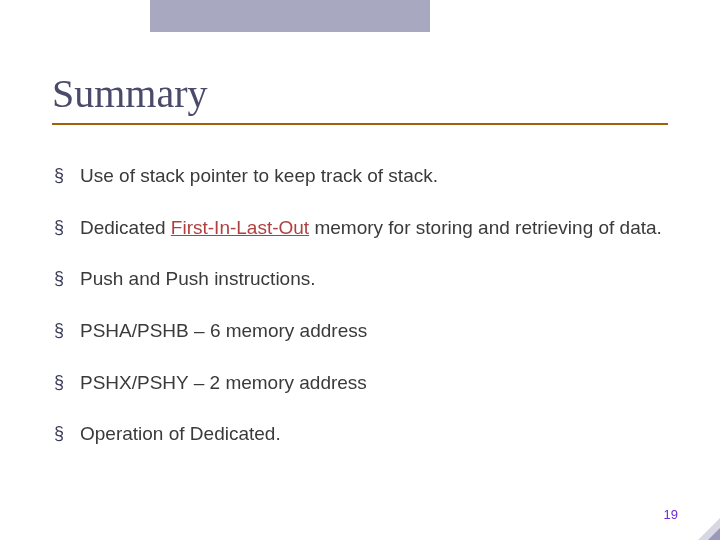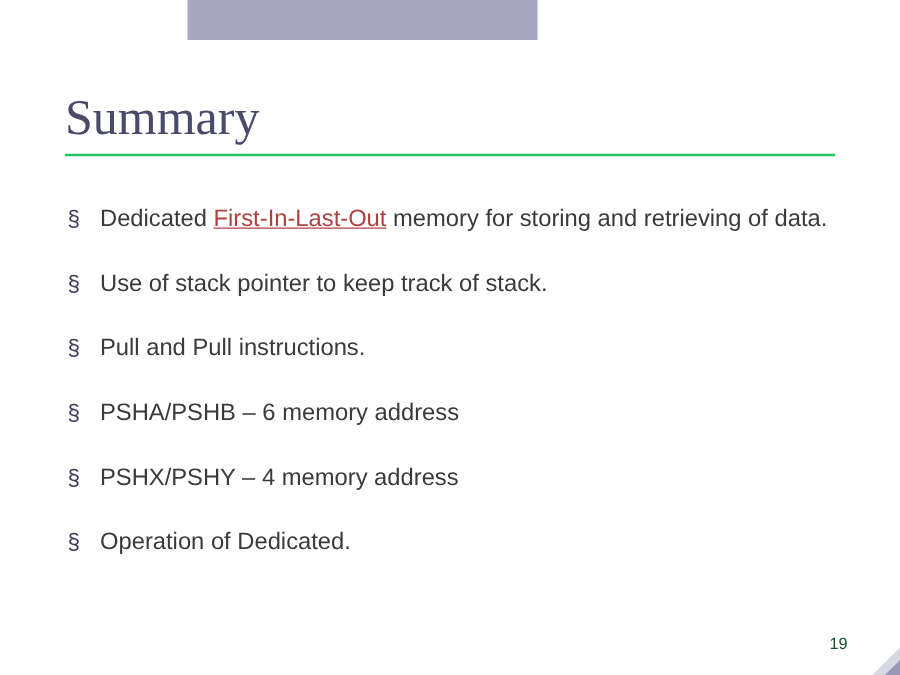--- a/index.html
+++ b/index.html
@@ -23,21 +23,21 @@
     top: 70px;
     left: 52px;
     right: 52px;
   }
   .title {
     font-family: Georgia, 'Times New Roman', serif;
     font-size: 40px;
     font-weight: normal;
     color: #4a4a6a;
     padding-bottom: 6px;
-    border-bottom: 2px solid #22c55e;
+    border-bottom: 2px solid #a16207;
     margin-bottom: 38px;
     letter-spacing: 0px;
   }
   .bullets {
     list-style: none;
     padding-left: 28px;
   }
   .bullets li {
     position: relative;
     font-size: 19px;
@@ -56,21 +56,21 @@
   .red-underline {
     color: #b04040;
     text-decoration: underline;
     text-decoration-color: #b04040;
   }
   .page-number {
     position: absolute;
     bottom: 18px;
     right: 42px;
     font-size: 13px;
-    color: #14532d;
+    color: #6d28d9;
   }
   .corner-accent {
     position: absolute;
     bottom: 0;
     right: 0;
     width: 0;
     height: 0;
     border-left: 22px solid transparent;
     border-bottom: 22px solid #d8d8e4;
   }
@@ -87,33 +87,33 @@
 </style>
 </head>
 <body>
 
 <div class="top-bar"></div>
 
 <div class="content">
   <h1 class="title">Summary</h1>
   <ul class="bullets">
     <li>
+      <span>Use of stack pointer to keep track of stack.</span>
+    </li>
+    <li>
       <span>Dedicated </span><span class="red-underline">First-In-Last-Out</span><span> memory for storing and retrieving of data.</span>
     </li>
     <li>
-      <span>Use of stack pointer to keep track of stack.</span>
-    </li>
-    <li>
-      <span>Pull and Pull instructions.</span>
+      <span>Push and Push instructions.</span>
     </li>
     <li>
       <span>PSHA/PSHB – 6 memory address</span>
     </li>
     <li>
-      <span>PSHX/PSHY – 4 memory address</span>
+      <span>PSHX/PSHY – 2 memory address</span>
     </li>
     <li>
       <span>Operation of Dedicated.</span>
     </li>
   </ul>
 </div>
 
 <div class="page-number">19</div>
 <div class="corner-accent"></div>
 

